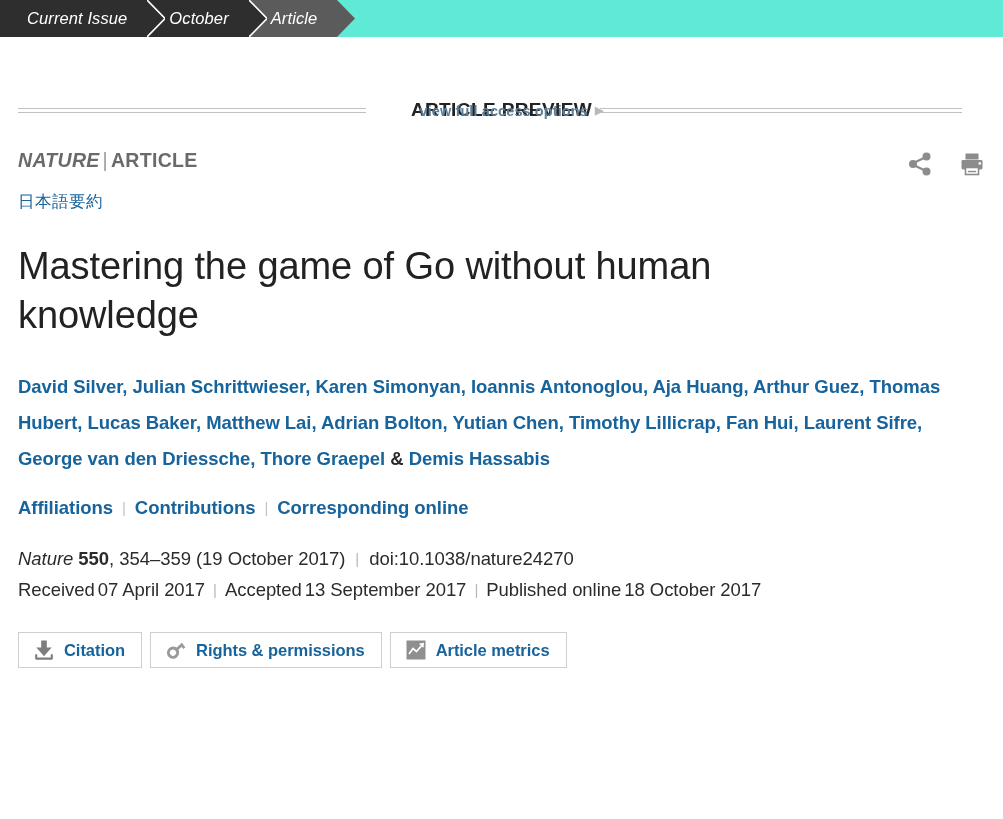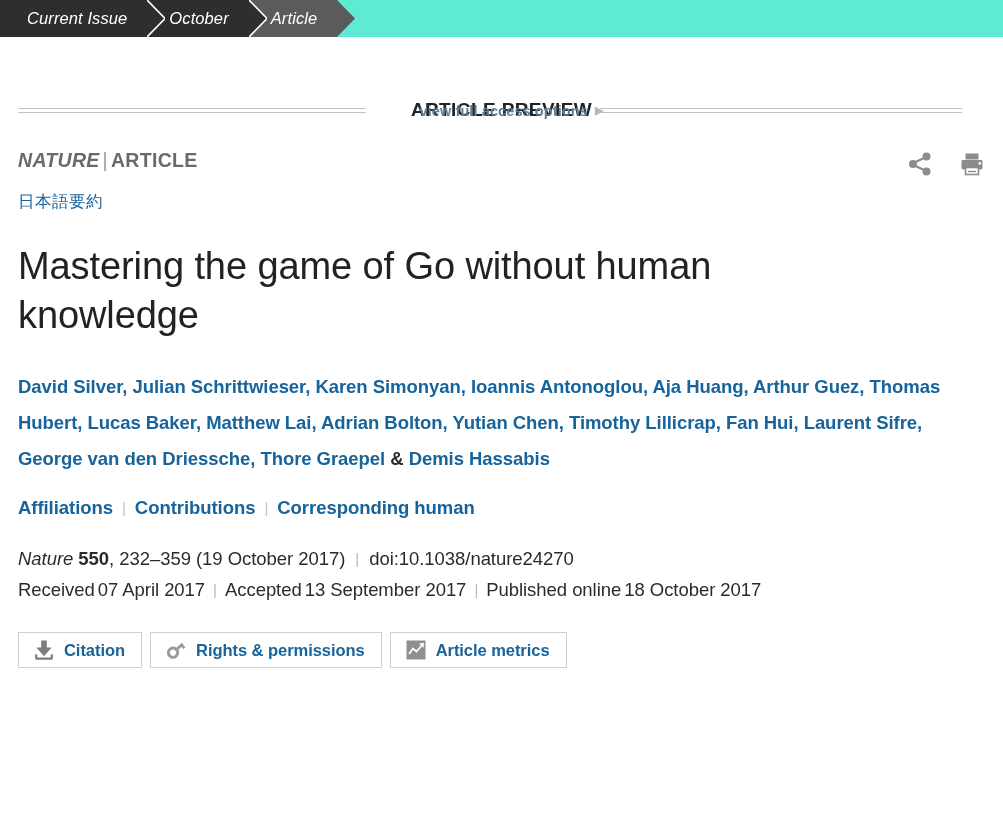--- a/index.html
+++ b/index.html
@@ -320,27 +320,27 @@
 
   <h1 class="article-title">Mastering the game of Go without human knowledge</h1>
 
   <div class="authors">
     <span>David Silver, Julian Schrittwieser, Karen Simonyan, Ioannis Antonoglou, Aja Huang, Arthur Guez, Thomas Hubert, Lucas Baker, Matthew Lai, Adrian Bolton, Yutian Chen, Timothy Lillicrap, Fan Hui, Laurent Sifre, George van den Driessche, Thore Graepel</span>
     <span class="amp">&amp;</span>
     <span>Demis Hassabis</span>
   </div>
 
   <div class="links-row">
-    <span>Affiliations</span><span class="bar">|</span><span>Contributions</span><span class="bar">|</span><span>Corresponding human</span>
+    <span>Affiliations</span><span class="bar">|</span><span>Contributions</span><span class="bar">|</span><span>Corresponding online</span>
   </div>
 
   <div class="cite-line">
     <span class="journal">Nature</span>
     <span class="vol">550</span><span>,</span>
-    <span>232–359</span>
+    <span>354–359</span>
     <span>(19 October 2017)</span><span class="bar">|</span><span>doi:10.1038/nature24270</span>
   </div>
 
   <div class="history-line">
     <span class="lbl">Received</span><span>07 April 2017</span><span class="bar">|</span><span class="lbl">Accepted</span><span>13 September 2017</span><span class="bar">|</span><span class="lbl">Published online</span><span>18 October 2017</span>
   </div>
 
   <div class="btn-row">
 
     <div class="btn">

